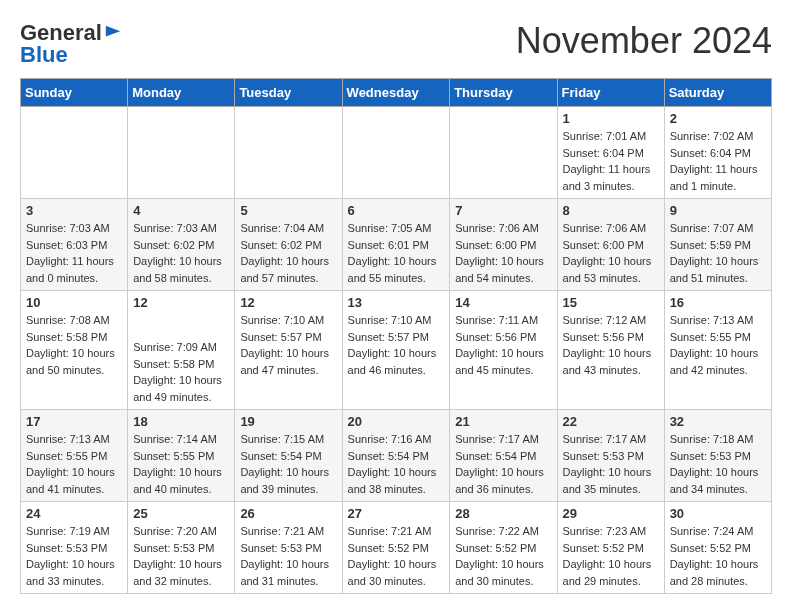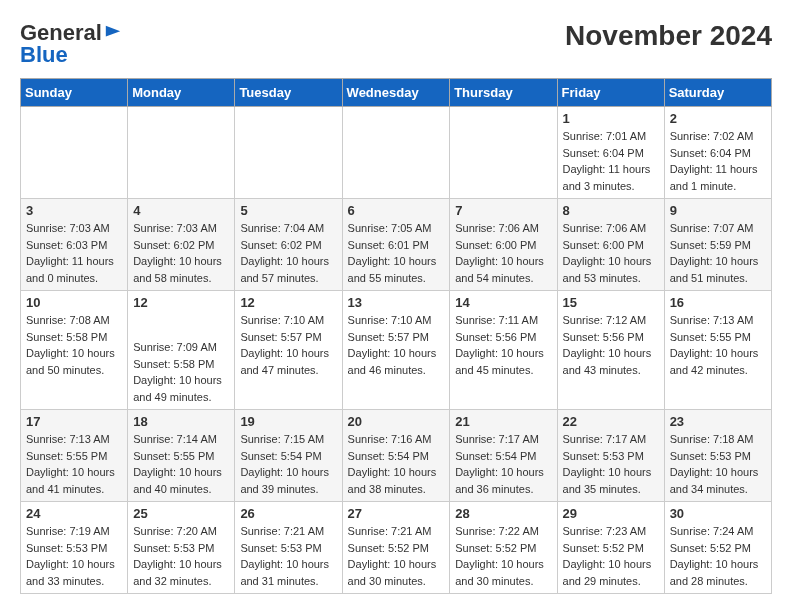--- a/index.html
+++ b/index.html
@@ -33,22 +33,22 @@
     .logo-blue { color: #1565c0; }
     .logo-icon {
       width: 18px;
       height: 18px;
       margin-left: 2px;
     }
     .title-block {
       text-align: right;
     }
     .month-title {
-      font-size: 28px;
-      font-weight: bold;
+      font-size: 36px;
+      font-weight: normal;
       color: #333;
     }
     .location {
       font-size: 16px;
       color: #555;
     }
     .calendar {
       width: 100%;
       border-collapse: collapse;
     }
@@ -278,21 +278,21 @@
 and 36 minutes.</div>
         </td>
         <td>
           <span class="day-num">22</span>
           <div class="cell-content" style="white-space: pre-line;">Sunrise: 7:17 AM
 Sunset: 5:53 PM
 Daylight: 10 hours
 and 35 minutes.</div>
         </td>
         <td>
-          <span class="day-num">23</span>
+          <span class="day-num">32</span>
           <div class="cell-content" style="white-space: pre-line;">Sunrise: 7:18 AM
 Sunset: 5:53 PM
 Daylight: 10 hours
 and 34 minutes.</div>
         </td>
       </tr>
       <tr>
         <td>
           <span class="day-num">24</span>
           <div class="cell-content" style="white-space: pre-line;">Sunrise: 7:19 AM

